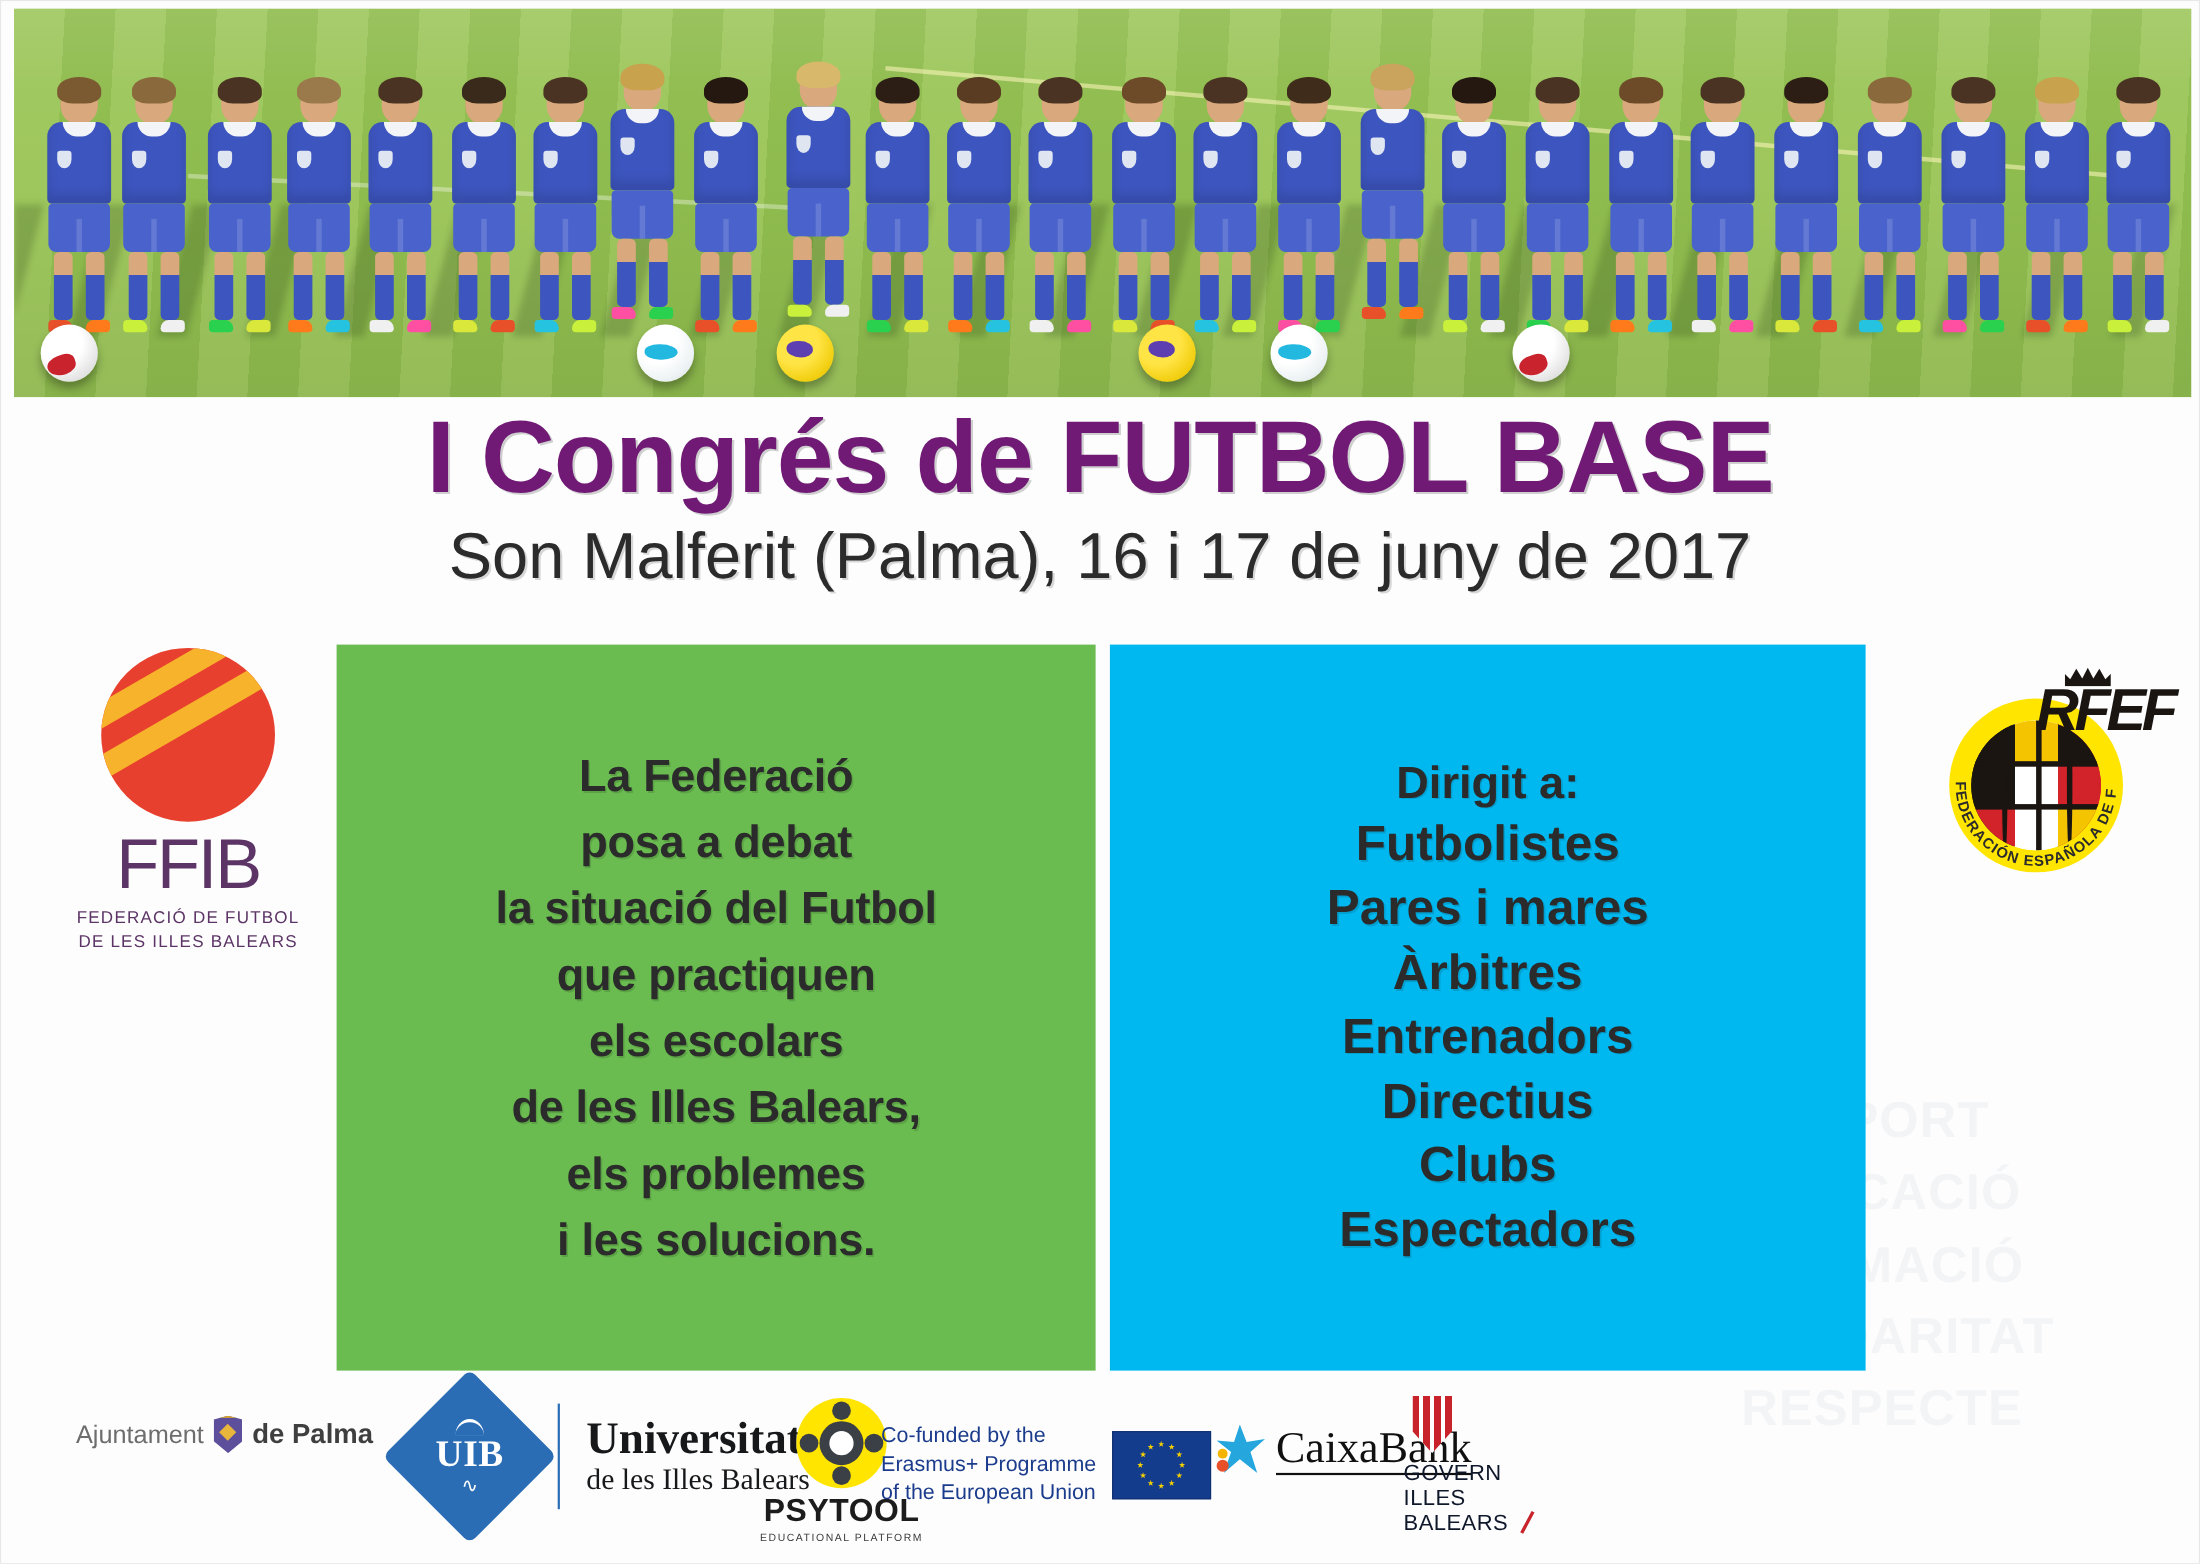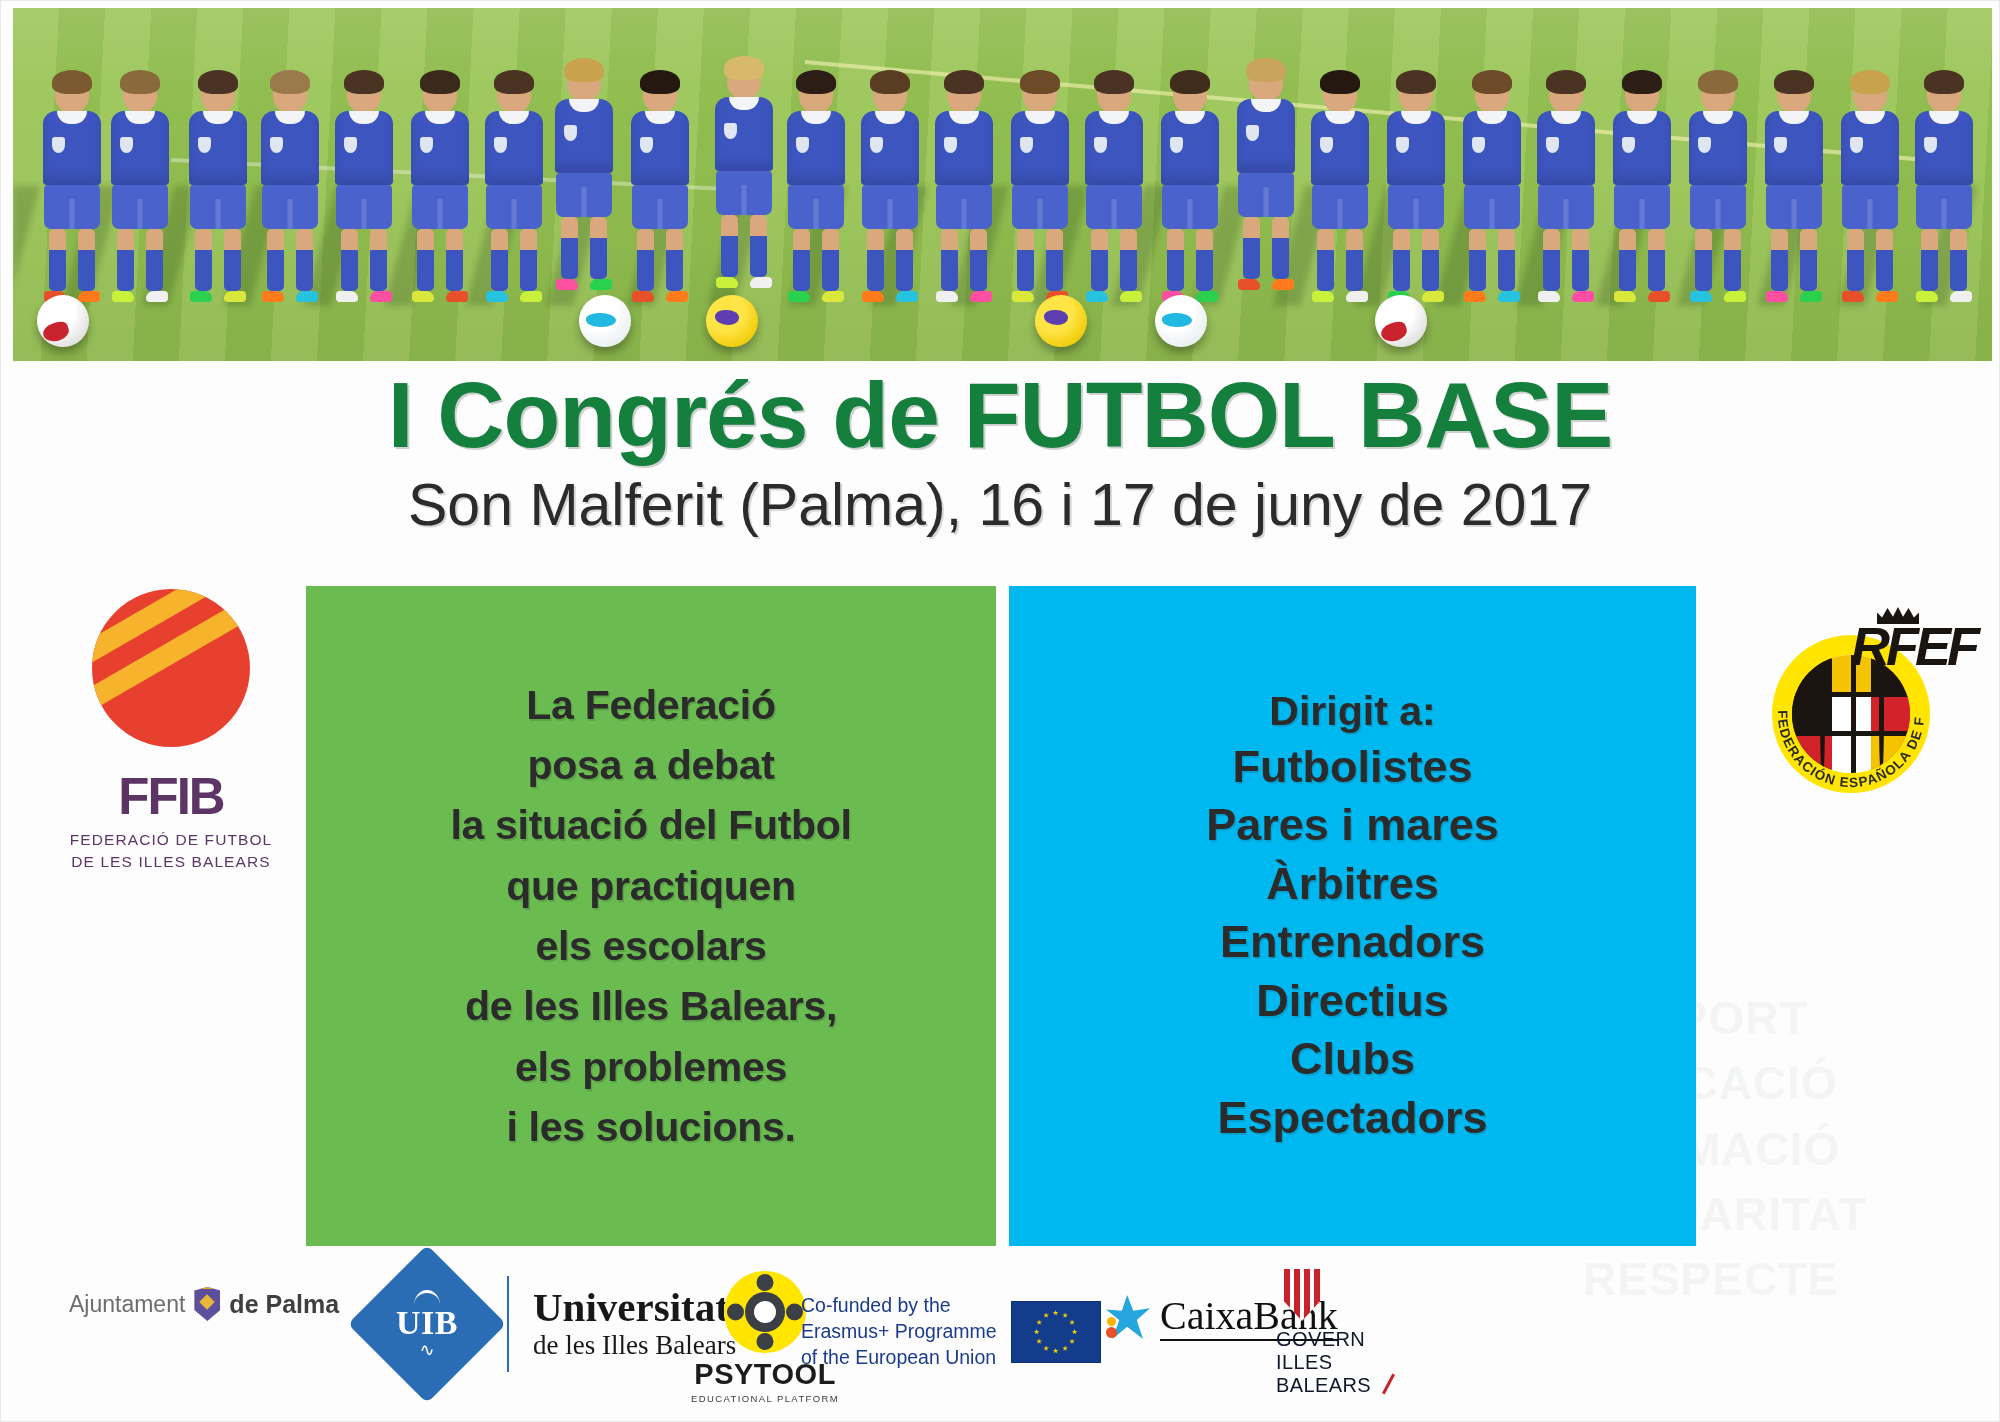--- a/index.html
+++ b/index.html
@@ -169,21 +169,21 @@
   
   .title-wrap {
     position: absolute;
     left: 0; right: 0; top: 368px;
     text-align: center;
   }
   .main-title {
     font-size: 93px;
     font-weight: bold;
     letter-spacing: -1px;
-    color: #15803d;
+    color: #701a75;
     line-height: 1;
     margin: 0;
     white-space: nowrap;
     text-shadow: 2px 2px 0 rgba(0,0,0,0.18);
   }
   .sub-title {
     font-size: 59px;
     font-weight: normal;
     color: #2b2b2b;
     line-height: 1;
@@ -271,26 +271,26 @@
     width: 250px;
     height: 21px;
     background: #f7b32b;
     transform: rotate(-30deg);
     transform-origin: left center;
   }
   .ffib-ball .stripe.s1 { top: 26px; }
   .ffib-ball .stripe.s2 { top: 74px; }
   .ffib-ball .stripe.s3 { top: 122px; }
   .ffib-name {
-    font-size: 51px;
-    font-weight: bold;
+    font-size: 64px;
+    font-weight: normal;
     color: #5c3566;
     letter-spacing: -2px;
     line-height: 1;
-    margin-top: 24px;
+    margin-top: 6px;
   }
   .ffib-sub {
     font-size: 15.5px;
     color: #5c3566;
     letter-spacing: 1.1px;
     line-height: 1.42;
     margin-top: 7px;
   }
 
   

